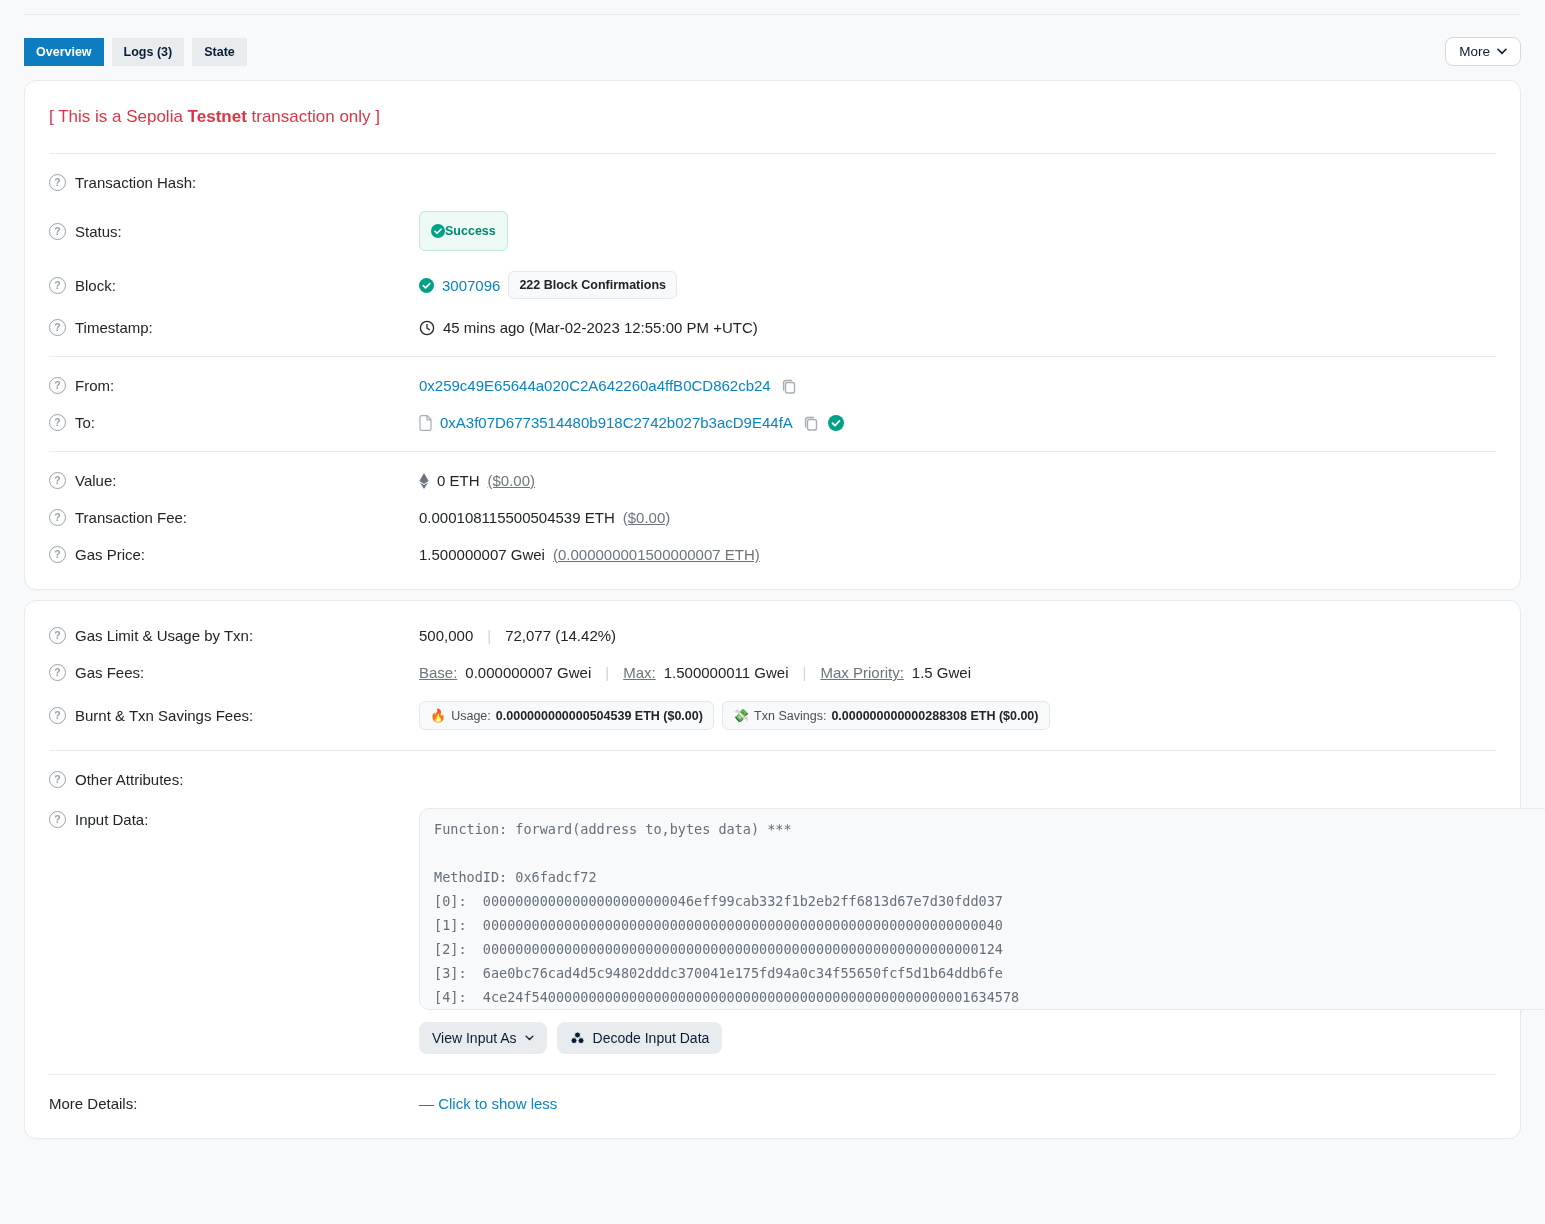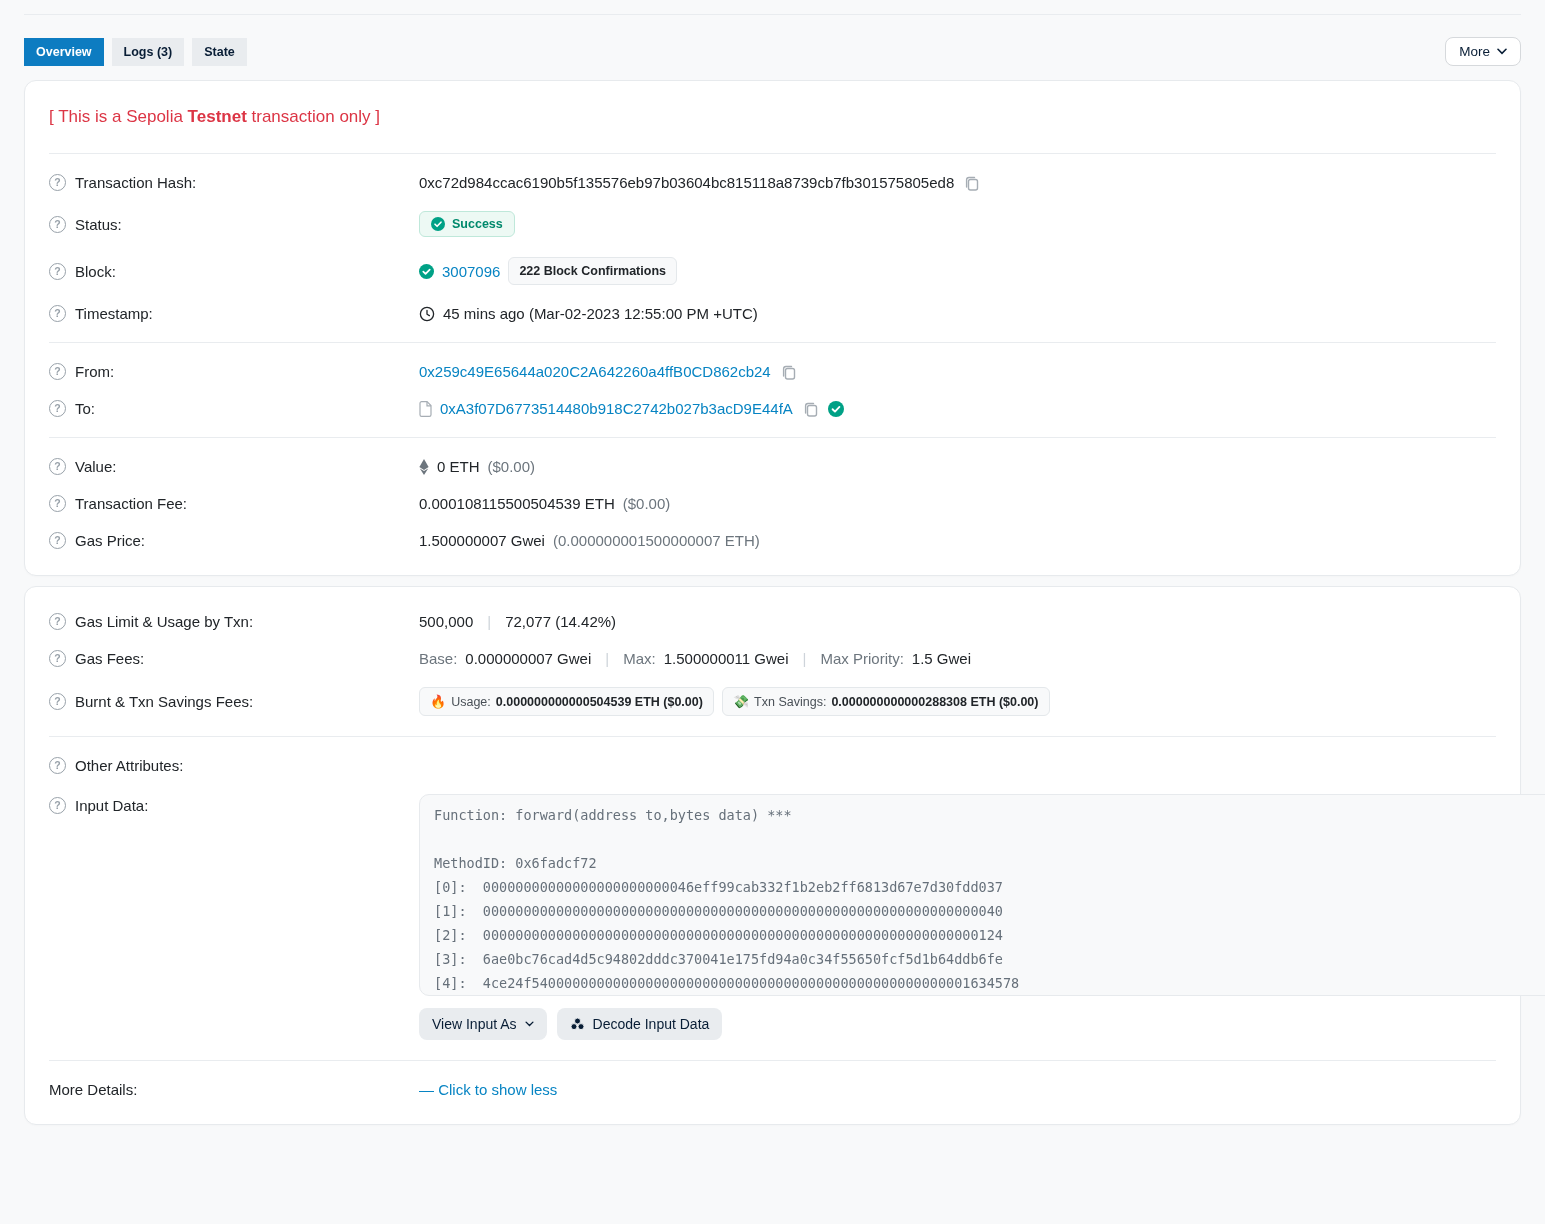--- a/index.html
+++ b/index.html
@@ -33,28 +33,28 @@
 
   .notice { color:#dc3545; padding:10px 0 16px; font-size:17px; }
   .notice b { font-weight:700; }
 
   .row { display:flex; align-items:center; padding:10px 0; min-height:26px; }
   .row.top { align-items:flex-start; }
   .row-label { flex:0 0 370px; display:flex; align-items:center; gap:9px; color:#212529; }
   .row-label.noicon { padding-left:0; }
   .q-icon { flex:0 0 17px; width:17px; height:17px; border:1.4px solid #98a1a9; border-radius:50%; color:#98a1a9; font-size:10.5px; font-weight:700; display:inline-flex; align-items:center; justify-content:center; line-height:1; }
   .row-value { display:flex; align-items:center; gap:8px; flex-wrap:wrap; }
-  .muted { color:#6c757d; }
+  .muted { color:#6c757d;text-decoration:underline; }
   .sep { color:#ced4da; padding:0 6px; }
   a.link { color:#0784c3; text-decoration:none; cursor:pointer; }
 
   .icon-btn { background:none; border:none; padding:0 2px; cursor:pointer; display:inline-flex; align-items:center; }
 
   
-  .badge-success { display:inline-flex; align-items:center; gap:7px; background:#edf9f4; border:1px solid #bfe8da; border-radius:6px; padding:5px 11px; color:#00896c; font-size:12.5px; font-weight:700; }
+  .badge-success { display:inline-flex; align-items:center; background:#edf9f4; border:1px solid #bfe8da; border-radius:6px; padding:12px 11px; color:#00896c; font-size:12.5px; font-weight:700; }
   .badge-gray { display:inline-flex; align-items:center; gap:5px; background:#f8f9fa; border:1px solid #e4e8eb; border-radius:6px; padding:6px 10px; color:#212529; font-size:12.5px; }
   .badge-gray b { font-weight:700; }
   .badge-gray .bname { color:#495057; }
 
   
   .input-box { position:relative; width:1267px; height:202px; background:#f8f9fa; border:1px solid #e7eaed; border-radius:10px; overflow:hidden; }
   .input-box pre { margin:0; padding:8px 30px 0 14px; font-family:"DejaVu Sans Mono","Liberation Mono",monospace; font-size:13.5px; line-height:24px; color:#66707a; }
   .sb-track { position:absolute; top:1px; right:1px; bottom:1px; width:16px; background:#fdfdfe; border-radius:0 9px 9px 0; border-left:1px solid #eef0f2; }
   .sb-thumb { position:absolute; top:6px; right:4px; width:8px; height:98px; background:#c3c9cf; border-radius:4px; cursor:pointer; }
   .resizer { position:absolute; right:1px; bottom:1px; width:14px; height:14px; background:#fff; cursor:nwse-resize; }
@@ -87,31 +87,20 @@
 
   <div class="card">
 
     <div class="notice"><span>[ This is a Sepolia </span><b>Testnet</b><span> transaction only ]</span></div>
     <hr class="card-divider">
 
     <div class="row">
       <div class="row-label">
         <span class="q-icon">?</span>
         <span>Transaction Hash:</span>
-      </div>
-      <div class="row-value">
-        <span>0xc72d984ccac6190b5f135576eb97b03604bc815118a8739cb7fb301575805ed8</span>
-        <button class="icon-btn">
-          <span>
-            <svg width="15" height="16" viewBox="0 0 15 16">
-                <rect x="4.5" y="4.5" width="9" height="10.5" rx="2" fill="none" stroke="#a6adb4" stroke-width="1.4"></rect>
-                <path d="M10.5 2.5 H5 a2.4 2.4 0 0 0 -2.4 2.4 V12" fill="none" stroke="#a6adb4" stroke-width="1.4" stroke-linecap="round"></path>
-              </svg>
-          </span>
-        </button>
       </div>
     </div>
 
     <div class="row">
       <div class="row-label">
         <span class="q-icon">?</span>
         <span>Status:</span>
       </div>
       <div class="row-value">
         <span class="badge-success">

